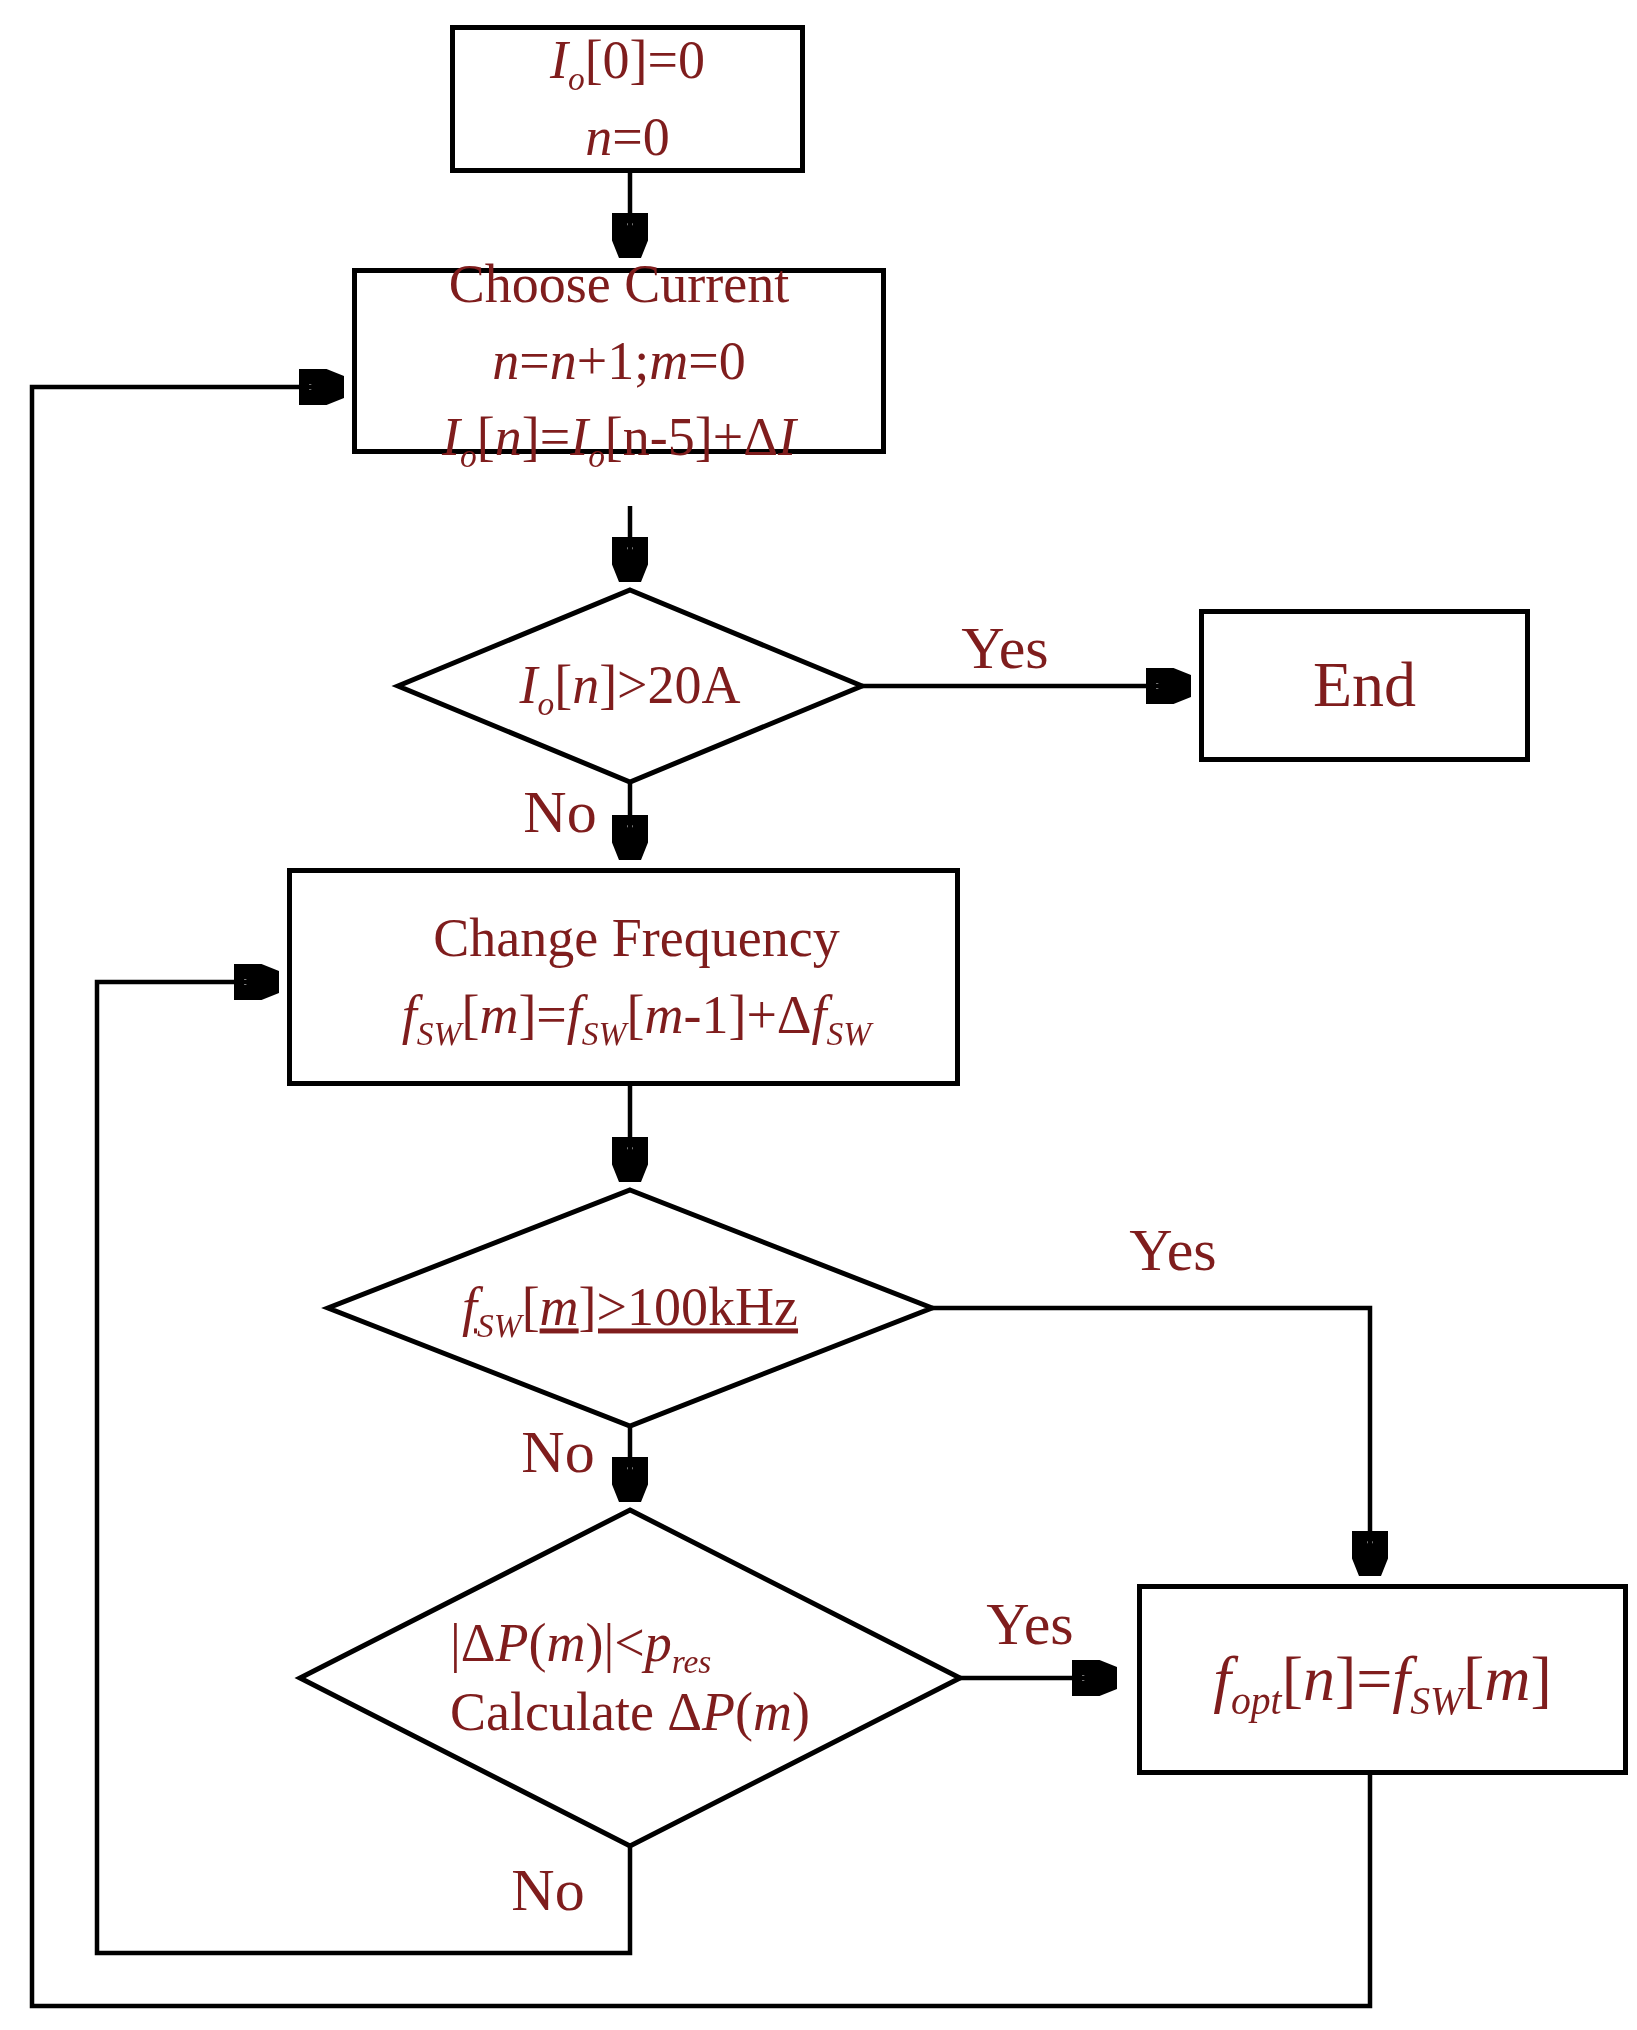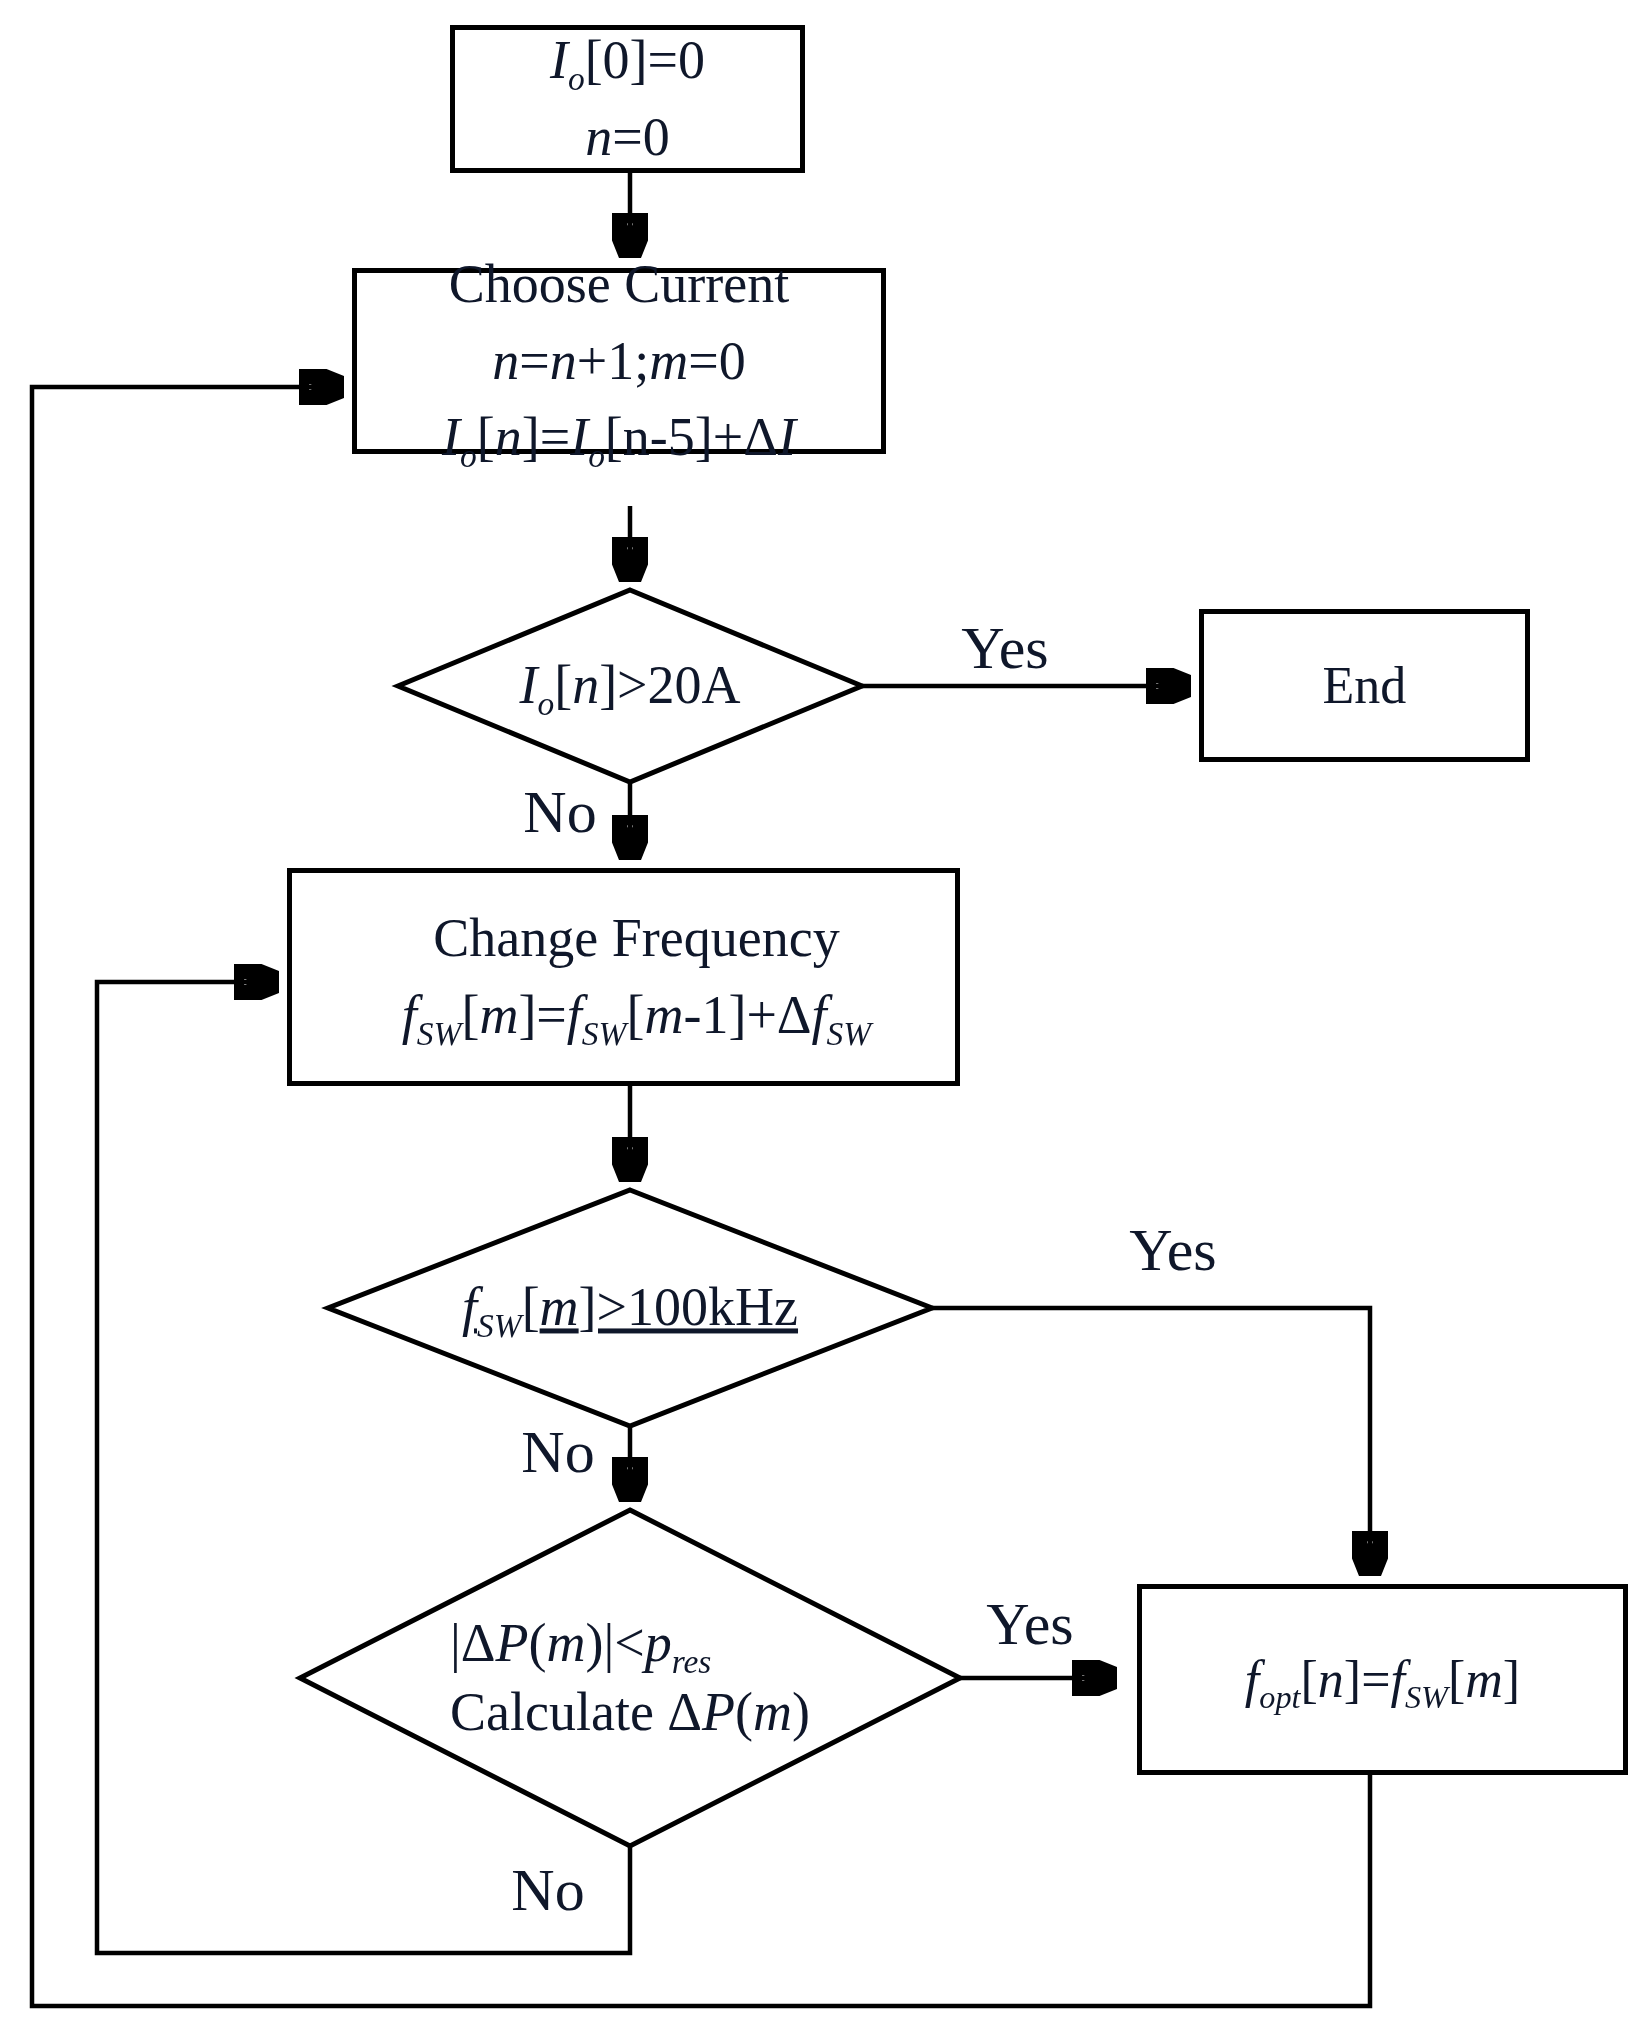--- a/index.html
+++ b/index.html
@@ -1,39 +1,39 @@
 <!DOCTYPE html>
 <html><head>
 <meta charset="utf-8">
 <style>
   html,body{margin:0;padding:0;background:#ffffff;}
   .fig{
     position:relative;width:1637px;height:2030px;background:#ffffff;
-    font-family:"Liberation Serif","DejaVu Serif",serif;color:#0f172a;
+    font-family:"Liberation Serif","DejaVu Serif",serif;color:#7f1d1d;
     overflow:hidden;
   }
   svg.wires{position:absolute;left:0;top:0;width:1637px;height:2030px;}
   svg.wires path{fill:none;stroke:#000;stroke-width:4.5;}
   svg.wires polygon{fill:#fff;stroke:#000;stroke-width:5;}
   .node{
     position:absolute;box-sizing:border-box;border:5px solid #000;background:#fff;
     display:flex;flex-direction:column;align-items:center;justify-content:center;
     text-align:center;
   }
   .ln{font-size:54px;line-height:1.42;white-space:nowrap;}
   .dtext{
     position:absolute;transform:translate(-50%,-50%);
     text-align:left;white-space:nowrap;
   }
   .dtext .ln{line-height:1.28;}
   .elabel{
     position:absolute;transform:translate(-50%,-50%);
     font-size:60px;white-space:nowrap;
   }
-  .big{font-size:52px;text-align:center;}
+  .big{font-size:64px;text-align:center;}
   sub{font-size:.62em;line-height:0;}
   .it{font-style:italic;}
 </style>
 </head>
 <body>
 
 <div class="fig">
 
   <svg class="wires" viewBox="0 0 1637 2030">
     <defs>

